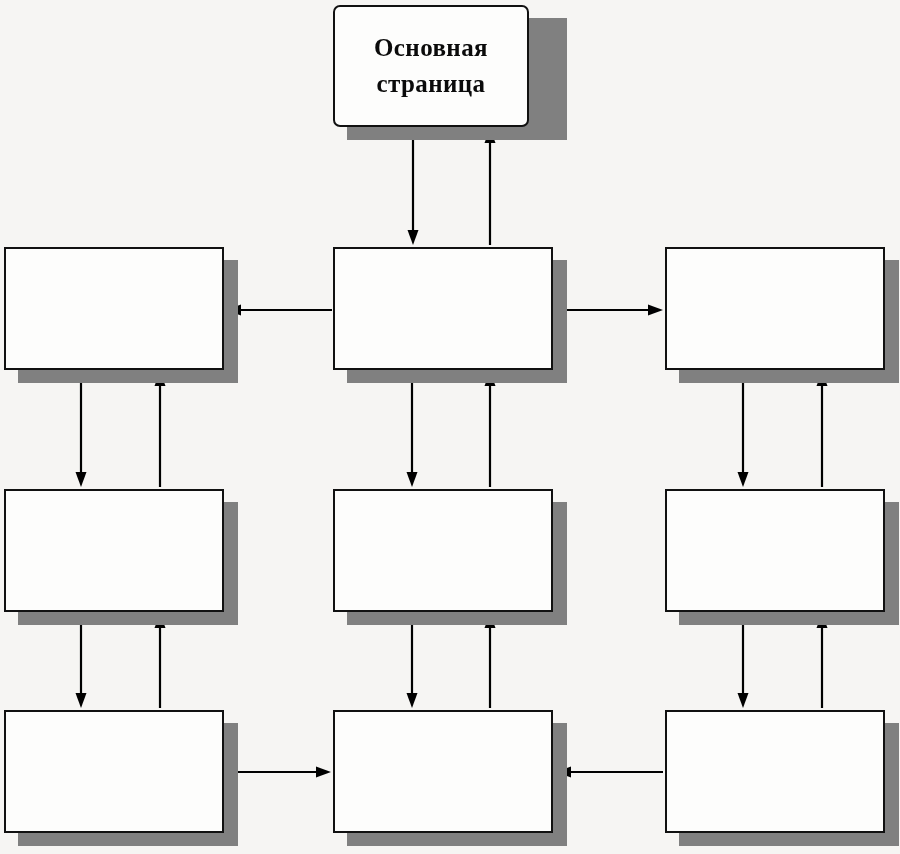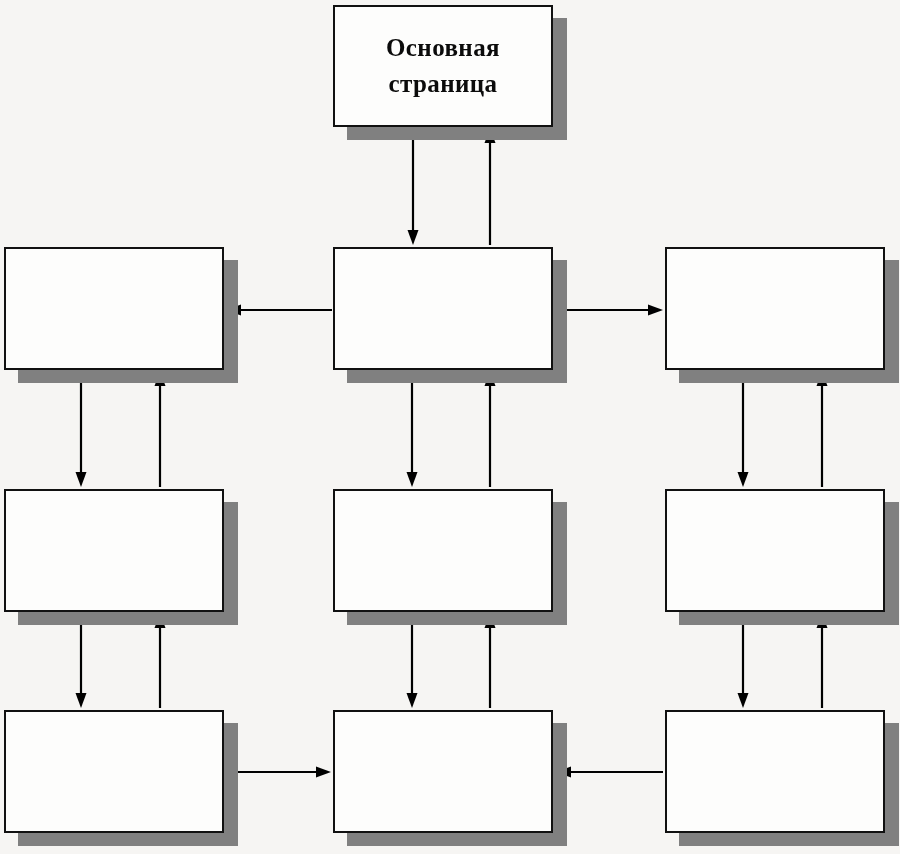--- a/index.html
+++ b/index.html
@@ -134,21 +134,21 @@
         <line x1="226" y1="772" x2="318" y2="772" stroke="#000000" stroke-width="2.2"></line>
         <polygon points="331,772 316,777.5 316,766.5" fill="#000000"></polygon>
       </g>
       <g>
         <line x1="663" y1="772" x2="569" y2="772" stroke="#000000" stroke-width="2.2"></line>
         <polygon points="556,772 571,766.5 571,777.5" fill="#000000"></polygon>
       </g>
     </svg>
 
   <div id="node-layer">
-      <div class="node" style="left: 333px; top: 5px; width: 220px; height: 122px; background: rgb(253, 253, 252); border-color: rgb(17, 17, 17);">
+      <div class="node" style="left: 333px; top: 5px; width: 196px; height: 122px; background: rgb(253, 253, 252); border-color: rgb(17, 17, 17); border-radius: 7px;">
         <span class="node-label">Основная
 страница</span>
       </div>
       <div class="node" style="left: 4px; top: 247px; width: 220px; height: 123px; background: rgb(253, 253, 252); border-color: rgb(17, 17, 17);"></div>
       <div class="node" style="left: 333px; top: 247px; width: 220px; height: 123px; background: rgb(253, 253, 252); border-color: rgb(17, 17, 17);"></div>
       <div class="node" style="left: 665px; top: 247px; width: 220px; height: 123px; background: rgb(253, 253, 252); border-color: rgb(17, 17, 17);"></div>
       <div class="node" style="left: 4px; top: 489px; width: 220px; height: 123px; background: rgb(253, 253, 252); border-color: rgb(17, 17, 17);"></div>
       <div class="node" style="left: 333px; top: 489px; width: 220px; height: 123px; background: rgb(253, 253, 252); border-color: rgb(17, 17, 17);"></div>
       <div class="node" style="left: 665px; top: 489px; width: 220px; height: 123px; background: rgb(253, 253, 252); border-color: rgb(17, 17, 17);"></div>
       <div class="node" style="left: 4px; top: 710px; width: 220px; height: 123px; background: rgb(253, 253, 252); border-color: rgb(17, 17, 17);"></div>

